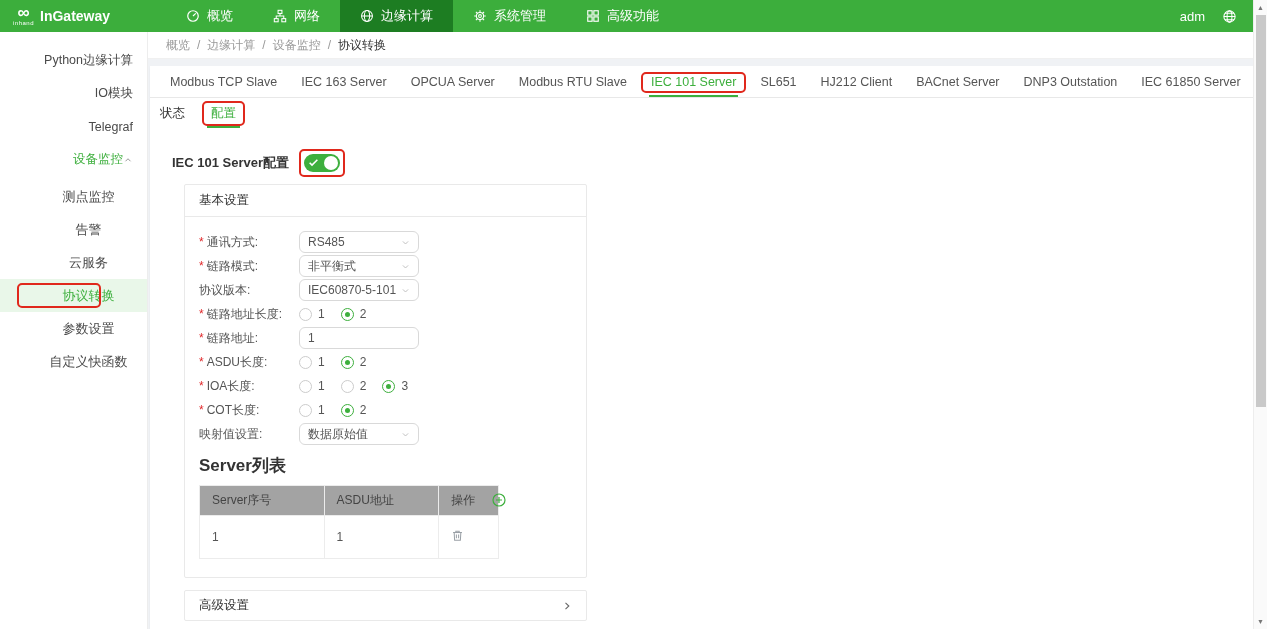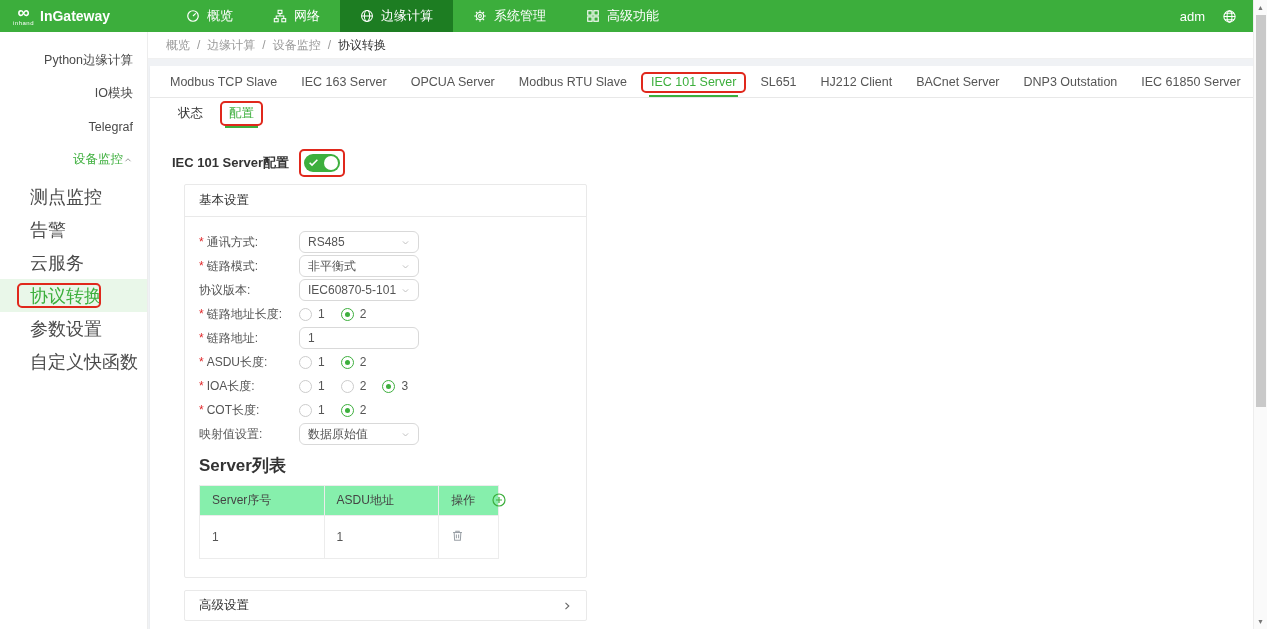--- a/index.html
+++ b/index.html
@@ -20,34 +20,34 @@
   .nav-item.active { background:#1d7d22; }
   .nav-ico svg { width:14px; height:14px; display:block; }
   .topbar-right { margin-left:auto; display:flex; align-items:center; gap:17px; font-size:13px; }
   .globe-btn svg { width:15px; height:15px; display:block; }
   
   .shell { display:flex; height:597px; }
   .sidebar { width:148px; background:#fff; border-right:1px solid #ededed; padding-top:12px; flex-shrink:0; }
   .side-item { height:33px; display:flex; align-items:center; justify-content:flex-end; padding:0 14px; font-size:12.5px; color:#4a4a4a; cursor:pointer; }
   .side-item.group { color:#3daf3d; }
   .side-item .chev svg { width:10px; height:10px; display:block; }
-  .side-sub { height:33px; display:flex; align-items:center; padding-left:30px; font-size:18px; color:#4a4a4a; position:relative; cursor:pointer; }
+  .side-sub { height:33px; display:flex; align-items:center; padding-left:30px; font-size:13px; color:#4a4a4a; position:relative; cursor:pointer;justify-content:center; }
   .side-sub.selected { background:#e9f7e9; color:#3daf3d; }
   .side-children { margin-top:4px; }
   
   .main { flex:1; display:flex; flex-direction:column; min-width:0; }
   .breadcrumb { height:27px; background:#fff; display:flex; align-items:center; padding-left:18px; font-size:12px; color:#999; gap:7px; border-bottom:1px solid #f0f0f0; }
   .breadcrumb .current { color:#333; }
   .card { background:#fff; margin:7px 14px 0 2px; flex:1; box-shadow:0 1px 2px rgba(0,0,0,.05); overflow:hidden; }
   
   .tabs-row { display:flex; border-bottom:1px solid #e8e8e8; height:32px; align-items:stretch; padding-left:8px; }
   .tab { padding:0 12px; font-size:12.5px; color:#555; position:relative; display:flex; align-items:center; cursor:pointer; white-space:nowrap; }
   .tab.active { color:#3daf3d; }
   .tab.active::after { content:''; position:absolute; left:10px; right:10px; bottom:0; height:2px; background:#3daf3d; }
-  .subtabs { display:flex; height:30px; align-items:stretch; padding-left:28px; gap:26px; }
+  .subtabs { display:flex; height:30px; align-items:stretch; padding-left:10px; gap:26px; }
   .subtab { font-size:12.5px; color:#333; position:relative; display:flex; align-items:center; cursor:pointer; }
   .subtab.active { color:#3daf3d; }
   .subtab.active::after { content:''; position:absolute; left:-4px; right:-4px; bottom:0; height:2px; background:#3daf3d; }
   
   .config { padding:6px 0 0 22px; position:relative; }
   .title-row { display:flex; align-items:center; gap:15px; margin:20px 0 12px 0; }
   .config-title { font-size:13px; font-weight:bold; color:#333; }
   .toggle-wrap { position:relative; display:inline-flex; }
   .toggle { width:36px; height:18px; border-radius:9px; background:#3daf3d; position:relative; cursor:pointer; }
   .toggle .check { position:absolute; left:4px; top:3px; }
@@ -63,21 +63,21 @@
   .sel { justify-content:space-between; }
   .sel-chev svg { width:9px; height:9px; display:block; }
   .radio-group { display:flex; gap:16px; align-items:center; font-size:12px; color:#555; }
   .radio-opt { display:flex; align-items:center; cursor:pointer; }
   .radio { width:13px; height:13px; border-radius:50%; border:1px solid #ccc; background:#fff; display:inline-block; position:relative; margin-right:6px; }
   .radio.on { border-color:#3daf3d; }
   .radio.on::after { content:''; position:absolute; inset:3px; border-radius:50%; background:#3daf3d; }
   .server-title { font-size:17px; font-weight:bold; color:#333; margin:8px 0 8px 0; }
   .table-wrap { position:relative; width:310px; }
   table.server { border-collapse:collapse; width:300px; font-size:12px; color:#555; }
-  table.server th { background:#86efac; border:1px solid #ececec; height:30px; text-align:left; padding-left:12px; font-weight:normal; color:#444; }
+  table.server th { background:#a3a3a3; border:1px solid #ececec; height:30px; text-align:left; padding-left:12px; font-weight:normal; color:#444; }
   table.server td { border:1px solid #ececec; height:43px; padding-left:12px; }
   table.server th:nth-child(1){ width:125px; } table.server th:nth-child(2){ width:115px; } table.server th:nth-child(3){ width:60px; }
   .plus-btn { position:absolute; right:3px; top:8px; cursor:pointer; }
   .plus-btn svg { width:14px; height:14px; display:block; }
   .trash-btn { cursor:pointer; display:inline-block; }
   .trash-btn svg { width:13px; height:13px; display:block; }
   .advanced { width:403px; margin:12px 0 0 12px; border:1px solid #e9e9e9; border-radius:2px; height:31px; display:flex; align-items:center; justify-content:space-between; padding:0 14px; font-size:12.5px; color:#333; cursor:pointer; }
   .adv-chev svg { width:10px; height:10px; display:block; }
   .btn-row { display:flex; gap:15px; margin:14px 0 0 12px; align-items:center; }
   .submit-wrap { position:relative; display:inline-flex; }

